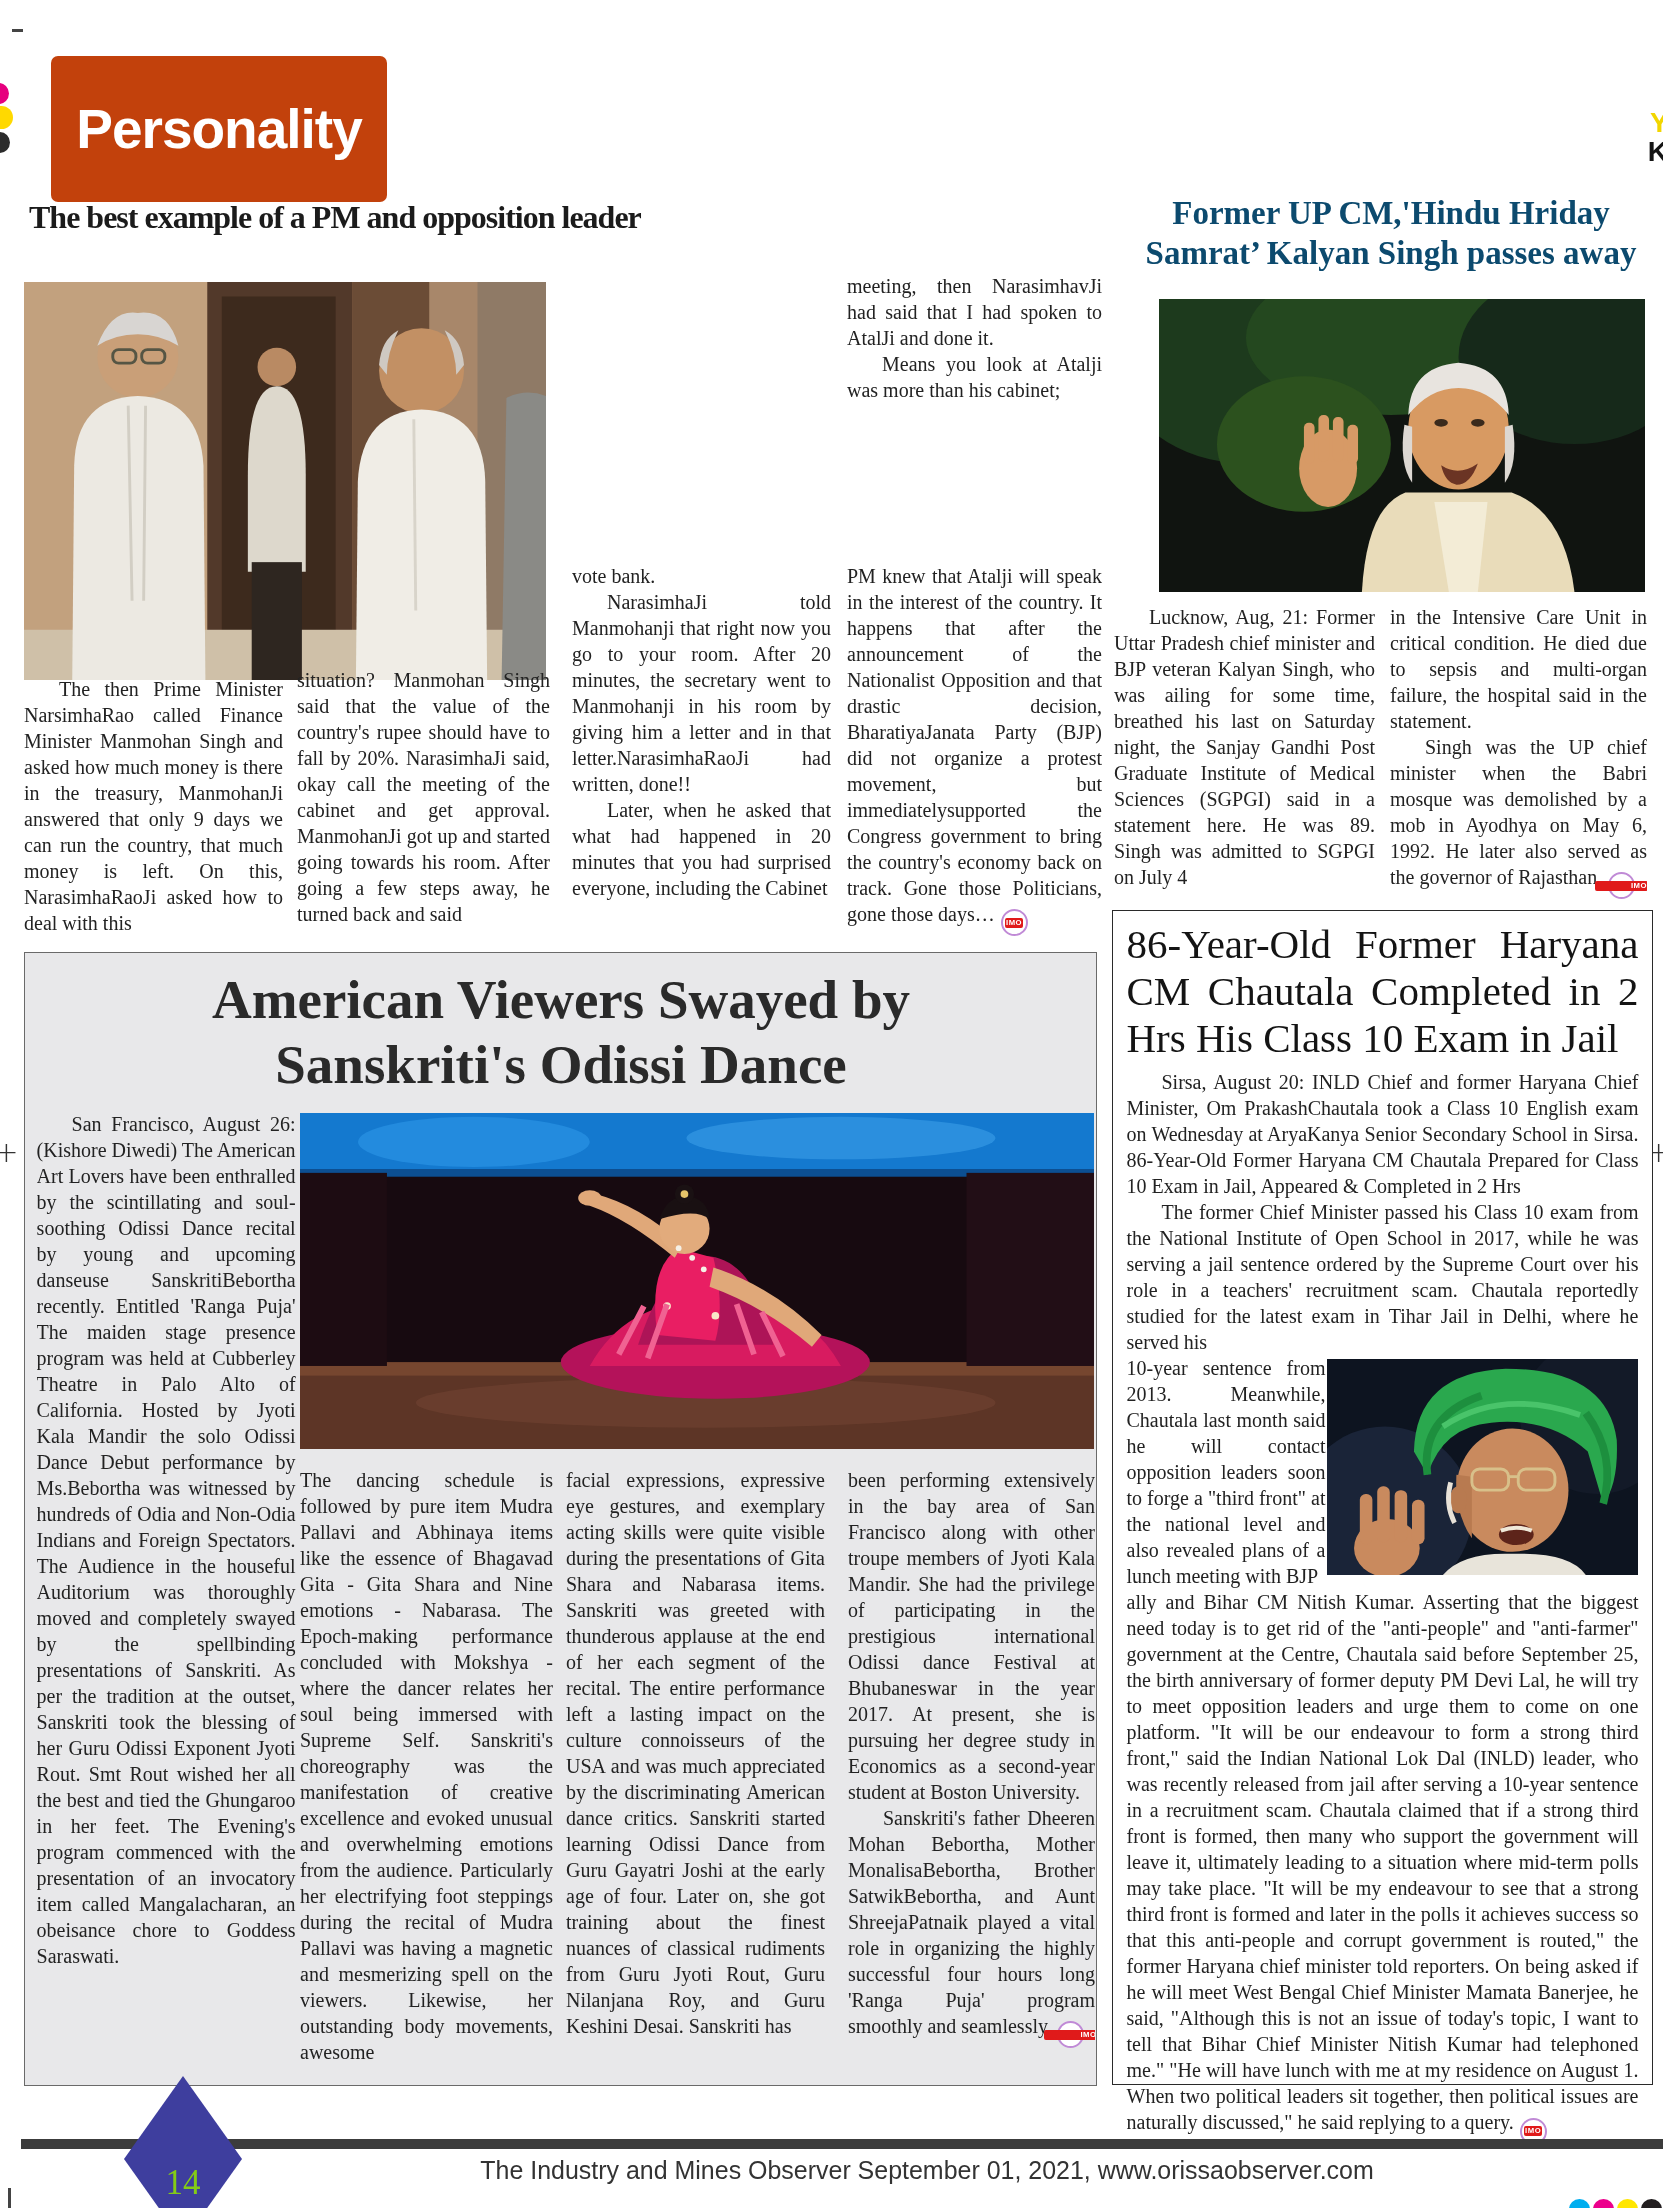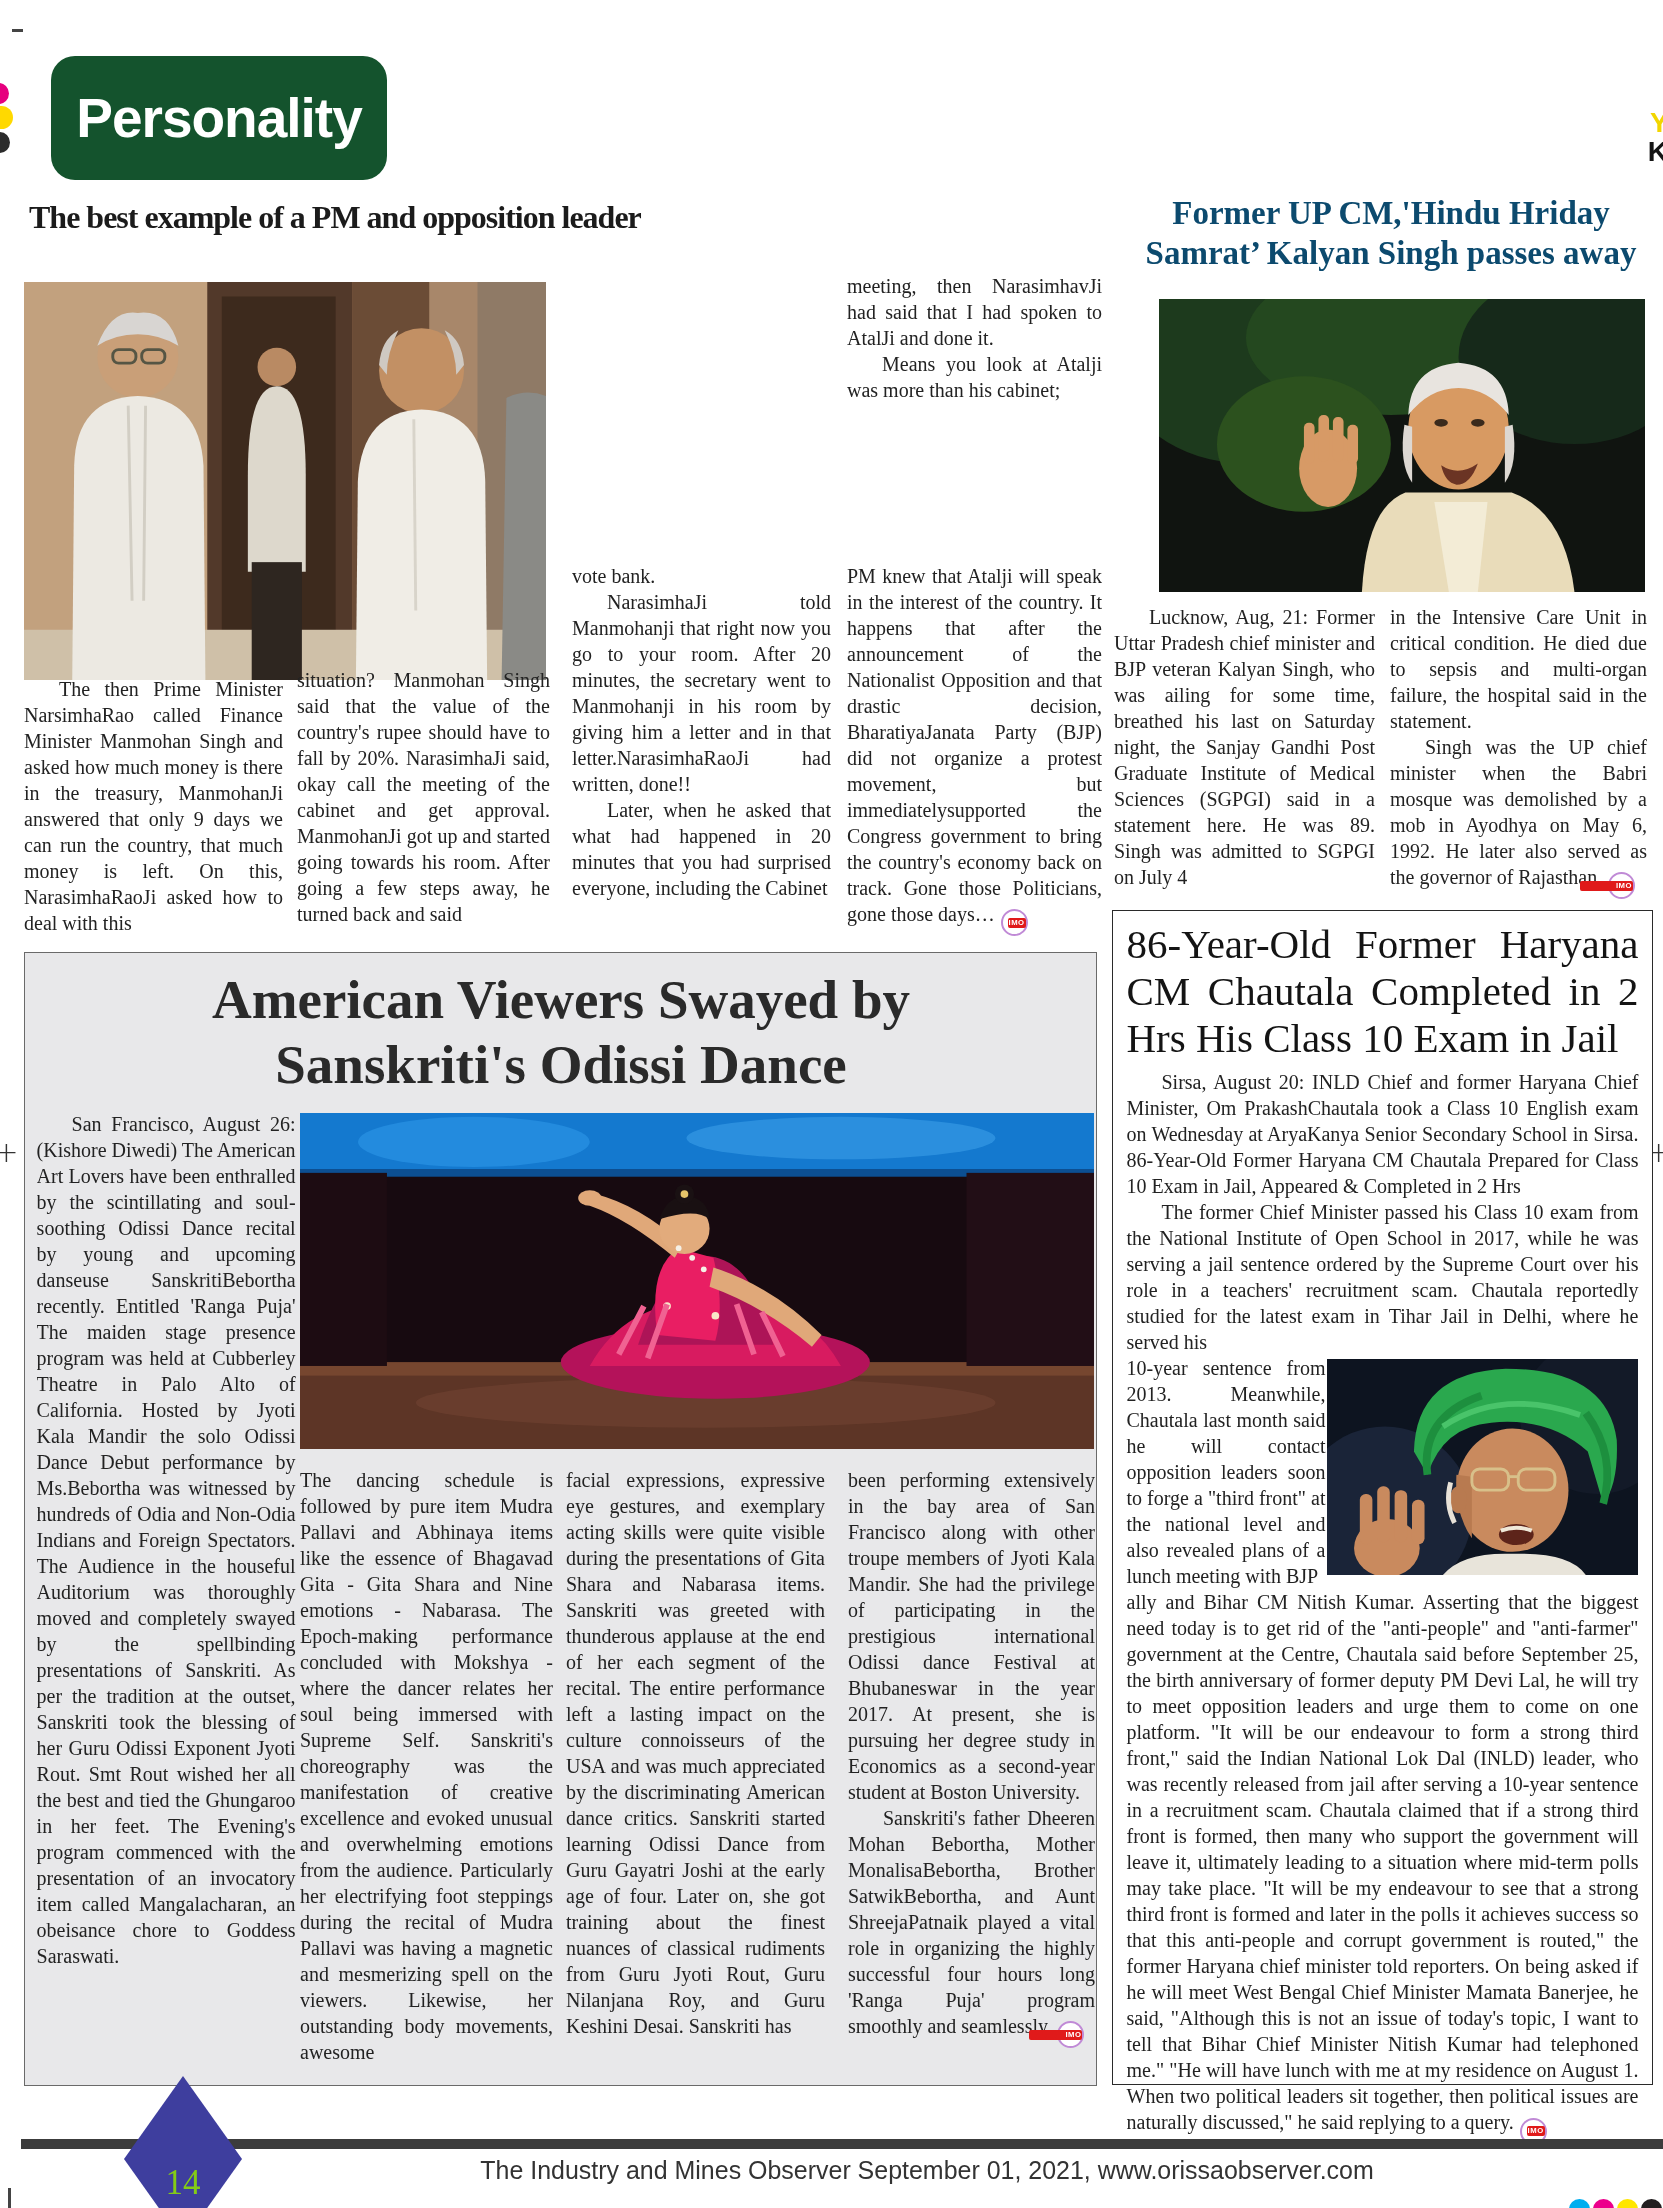--- a/index.html
+++ b/index.html
@@ -6,22 +6,22 @@
   #page{position:relative;width:1664px;height:2208px;background:#ffffff;overflow:hidden;
         font-family:"Liberation Serif",serif;color:#1e1e1e;}
 
   
   .regdot{position:absolute;border-radius:50%;}
   .trim-dash{position:absolute;background:#444;}
   .trim-cross{position:absolute;font-family:"DejaVu Sans",sans-serif;font-size:29px;color:#333;font-weight:300;}
   .corner-letter{position:absolute;font-family:"Liberation Sans",sans-serif;font-weight:bold;font-size:28px;line-height:29px;}
 
   
-  .badge{position:absolute;left:51px;top:56px;width:336px;height:124px;background:#14532d;
-         border-radius:24px;display:flex;align-items:center;justify-content:center;}
+  .badge{position:absolute;left:51px;top:56px;width:336px;height:146px;background:#c2410c;
+         border-radius:7px;display:flex;align-items:center;justify-content:center;}
   .badge span{font-family:"Liberation Sans",sans-serif;font-weight:bold;color:#fff;font-size:55px;letter-spacing:-1px;}
 
   
   .main-headline{position:absolute;left:29px;top:191px;width:1077px;margin:0;
                  font-size:32px;line-height:52px;font-weight:bold;letter-spacing:-1px;color:#1b1b1b;}
   .kalyan-headline{position:absolute;left:1128px;top:193px;width:526px;text-align:center;
                  font-size:33px;line-height:40px;font-weight:bold;color:#0c4a6e;}
 
   
   .col{position:absolute;overflow:hidden;}
@@ -63,21 +63,21 @@
   
   .chautala-box{position:absolute;left:1112px;top:910px;width:541px;height:1175px;
                 border:1.9px solid #2a2a2a;box-sizing:border-box;background:#fff;padding:9.7px 13.5px;}
   .ch-headline{font-size:41px;line-height:47px;font-weight:400;color:#141414;text-align:justify;margin-bottom:7.7px;}
   .chp{margin-bottom:0;}
   .ch-wrap{display:flex;align-items:flex-start;}
   .ch-wrap-text{width:199px;}
   .chautala-photo{position:relative;width:311px;height:216px;margin-left:1.9px;margin-top:3.9px;flex:none;}
 
   
-  .endmark{display:inline-flex;align-items:center;justify-content:flex-end;vertical-align:-3.9px;
+  .endmark{display:inline-flex;align-items:center;justify-content:center;vertical-align:-3.9px;
            width:23px;height:23px;border-radius:50%;border:2.9px solid #c08ad6;background:#fff;margin-left:5.8px;}
   .endmark i{font-style:normal;background:#e01a1a;color:#fff;font-family:"Liberation Sans",sans-serif;
              font-size:7.7px;font-weight:bold;line-height:9.7px;padding:0 1px;border-radius:1.9px;letter-spacing:0.5px;}
 
   
   .footer-bar{position:absolute;left:21px;top:2139px;width:1642px;height:9.7px;background:#3c3c3c;}
   .page-diamond{position:absolute;left:124px;top:2076px;width:118px;height:166px;background:#3e3e9e;
                 clip-path:polygon(50% 0,100% 50%,50% 100%,0 50%);display:flex;align-items:center;justify-content:center;z-index:3;}
   .page-diamond span{color:#84cc16;font-size:35px;font-family:"Liberation Serif",serif;margin-top:48px;}
   .footer-text{position:absolute;left:203px;top:2155px;width:1448px;text-align:center;

